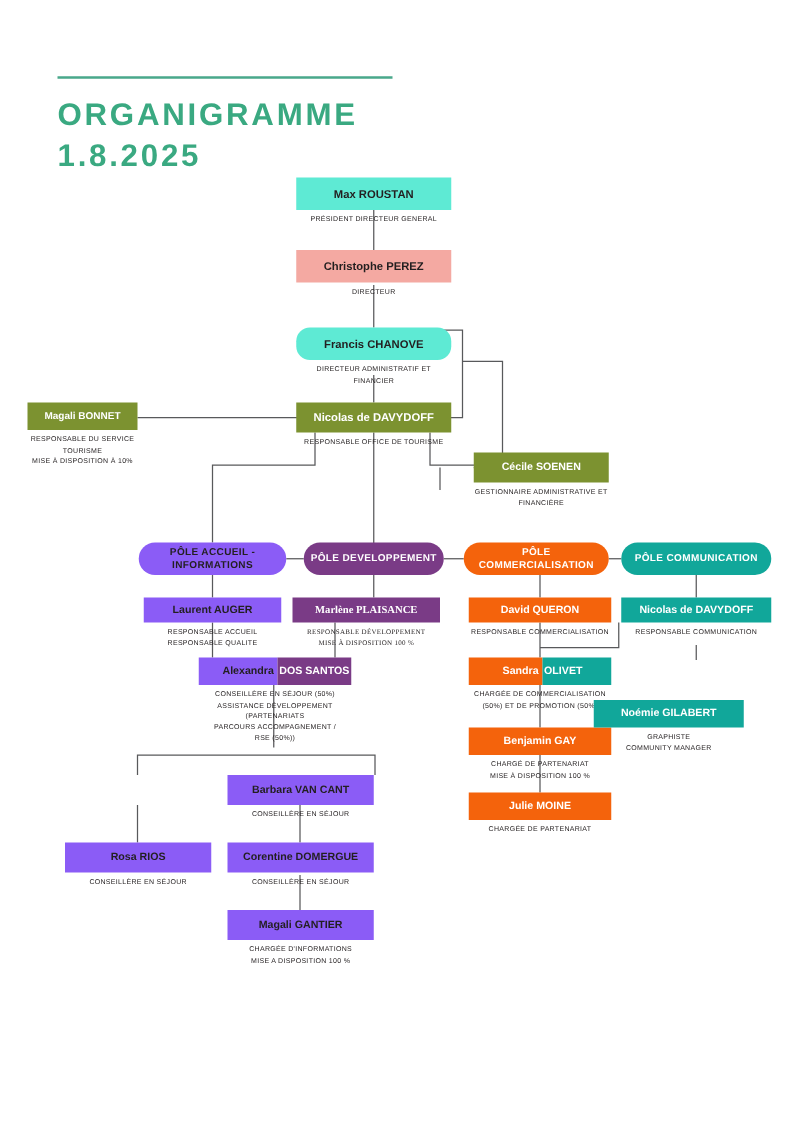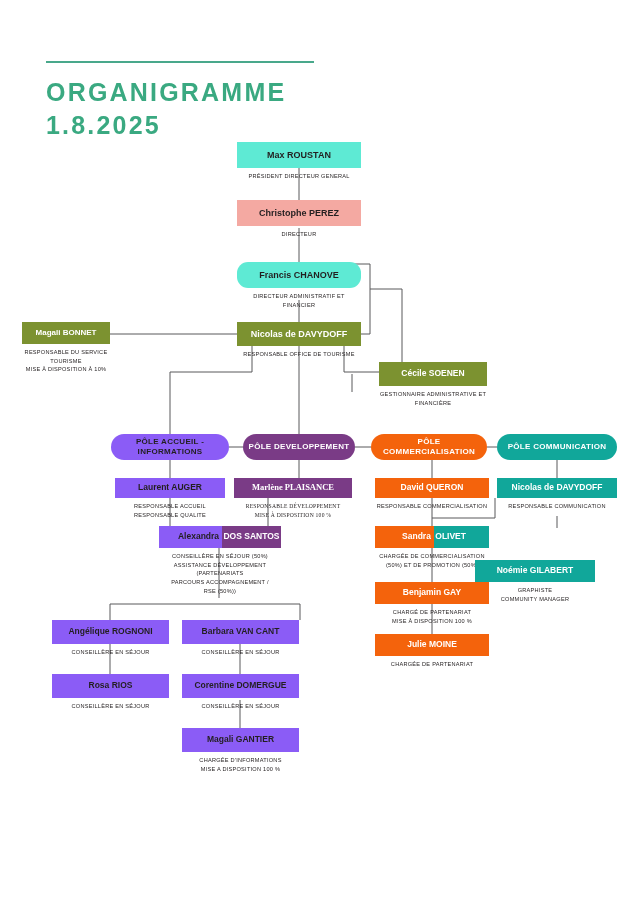--- a/index.html
+++ b/index.html
@@ -199,24 +199,20 @@
       <span class="c-yellow half-a" style="flex:0 0 52%; font-size:8.5px;">Alexandra </span>
       <span class="c-purple half-b" style="flex:0 0 48%; font-size:8.5px;">DOS SANTOS</span>
     </div>
     <div class="cap">CONSEILLÈRE EN SÉJOUR (50%)
 ASSISTANCE DÉVELOPPEMENT
 (PARTENARIATS
 PARCOURS ACCOMPAGNEMENT /
 RSE (50%))</div>
   </div>
 
-  <div class="node" style="left:52px; top:620px; width:117px;">
-    <div class="box c-yellow" style="height:24px; font-size:8.5px;">Angélique ROGNONI</div>
-    <div class="cap">CONSEILLÈRE EN SÉJOUR</div>
-  </div>
 
   <div class="node" style="left:182px; top:620px; width:117px;">
     <div class="box c-yellow" style="height:24px; font-size:8.5px;">Barbara VAN CANT</div>
     <div class="cap">CONSEILLÈRE EN SÉJOUR</div>
   </div>
 
   <div class="node" style="left:52px; top:674px; width:117px;">
     <div class="box c-yellow" style="height:24px; font-size:8.5px;">Rosa RIOS</div>
     <div class="cap">CONSEILLÈRE EN SÉJOUR</div>
   </div>

